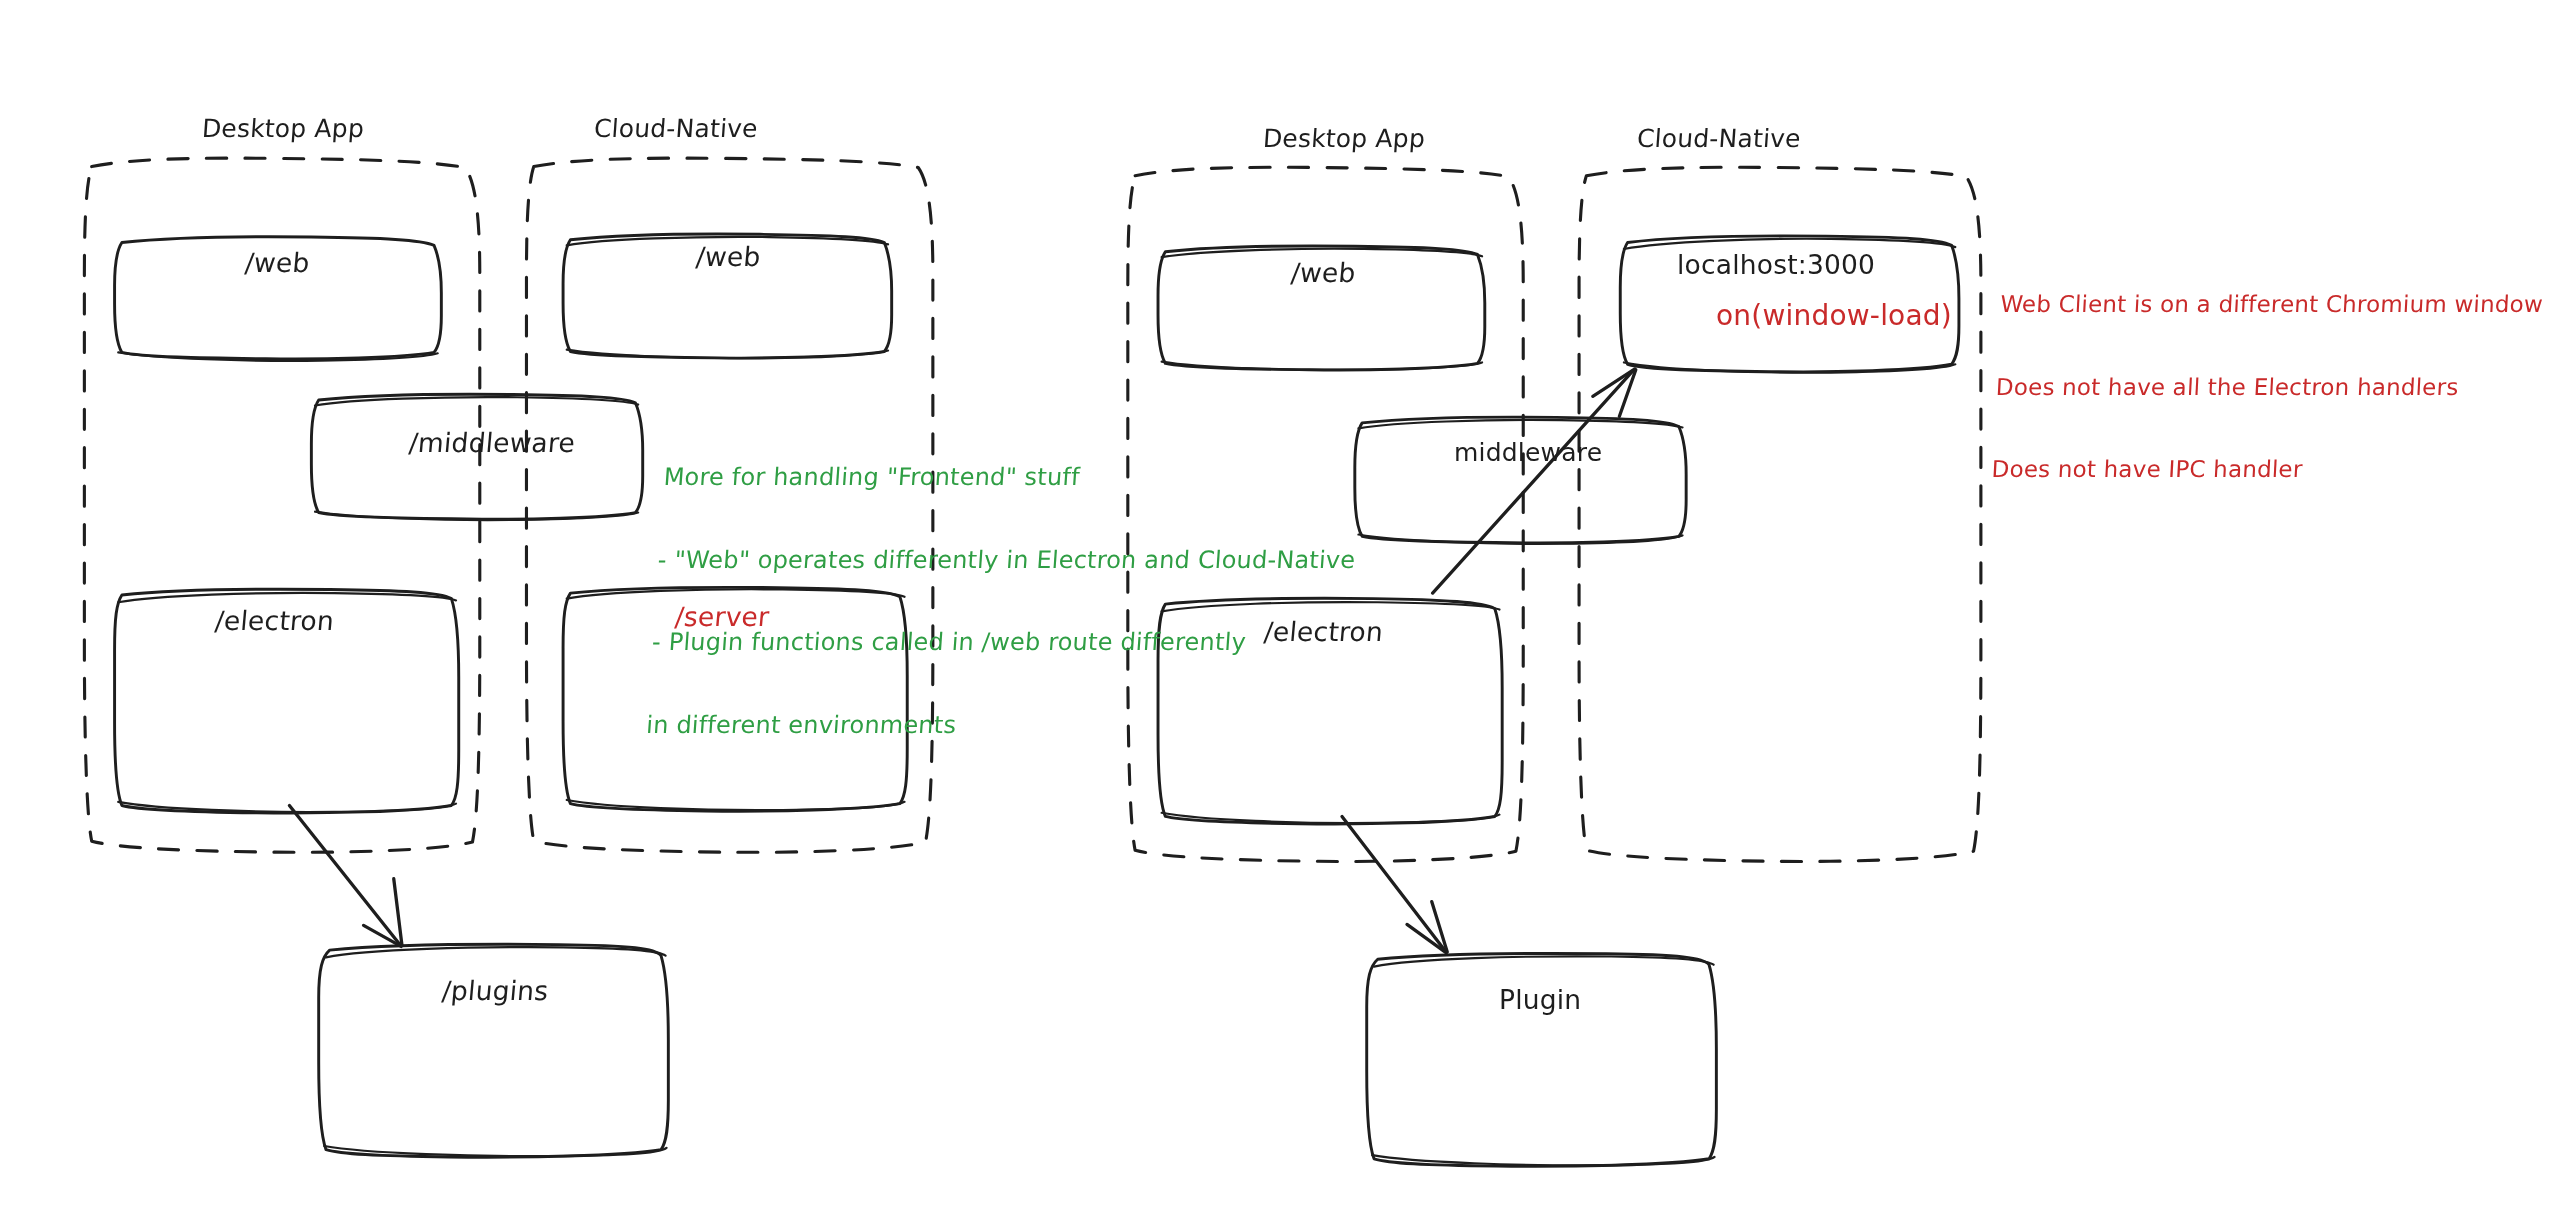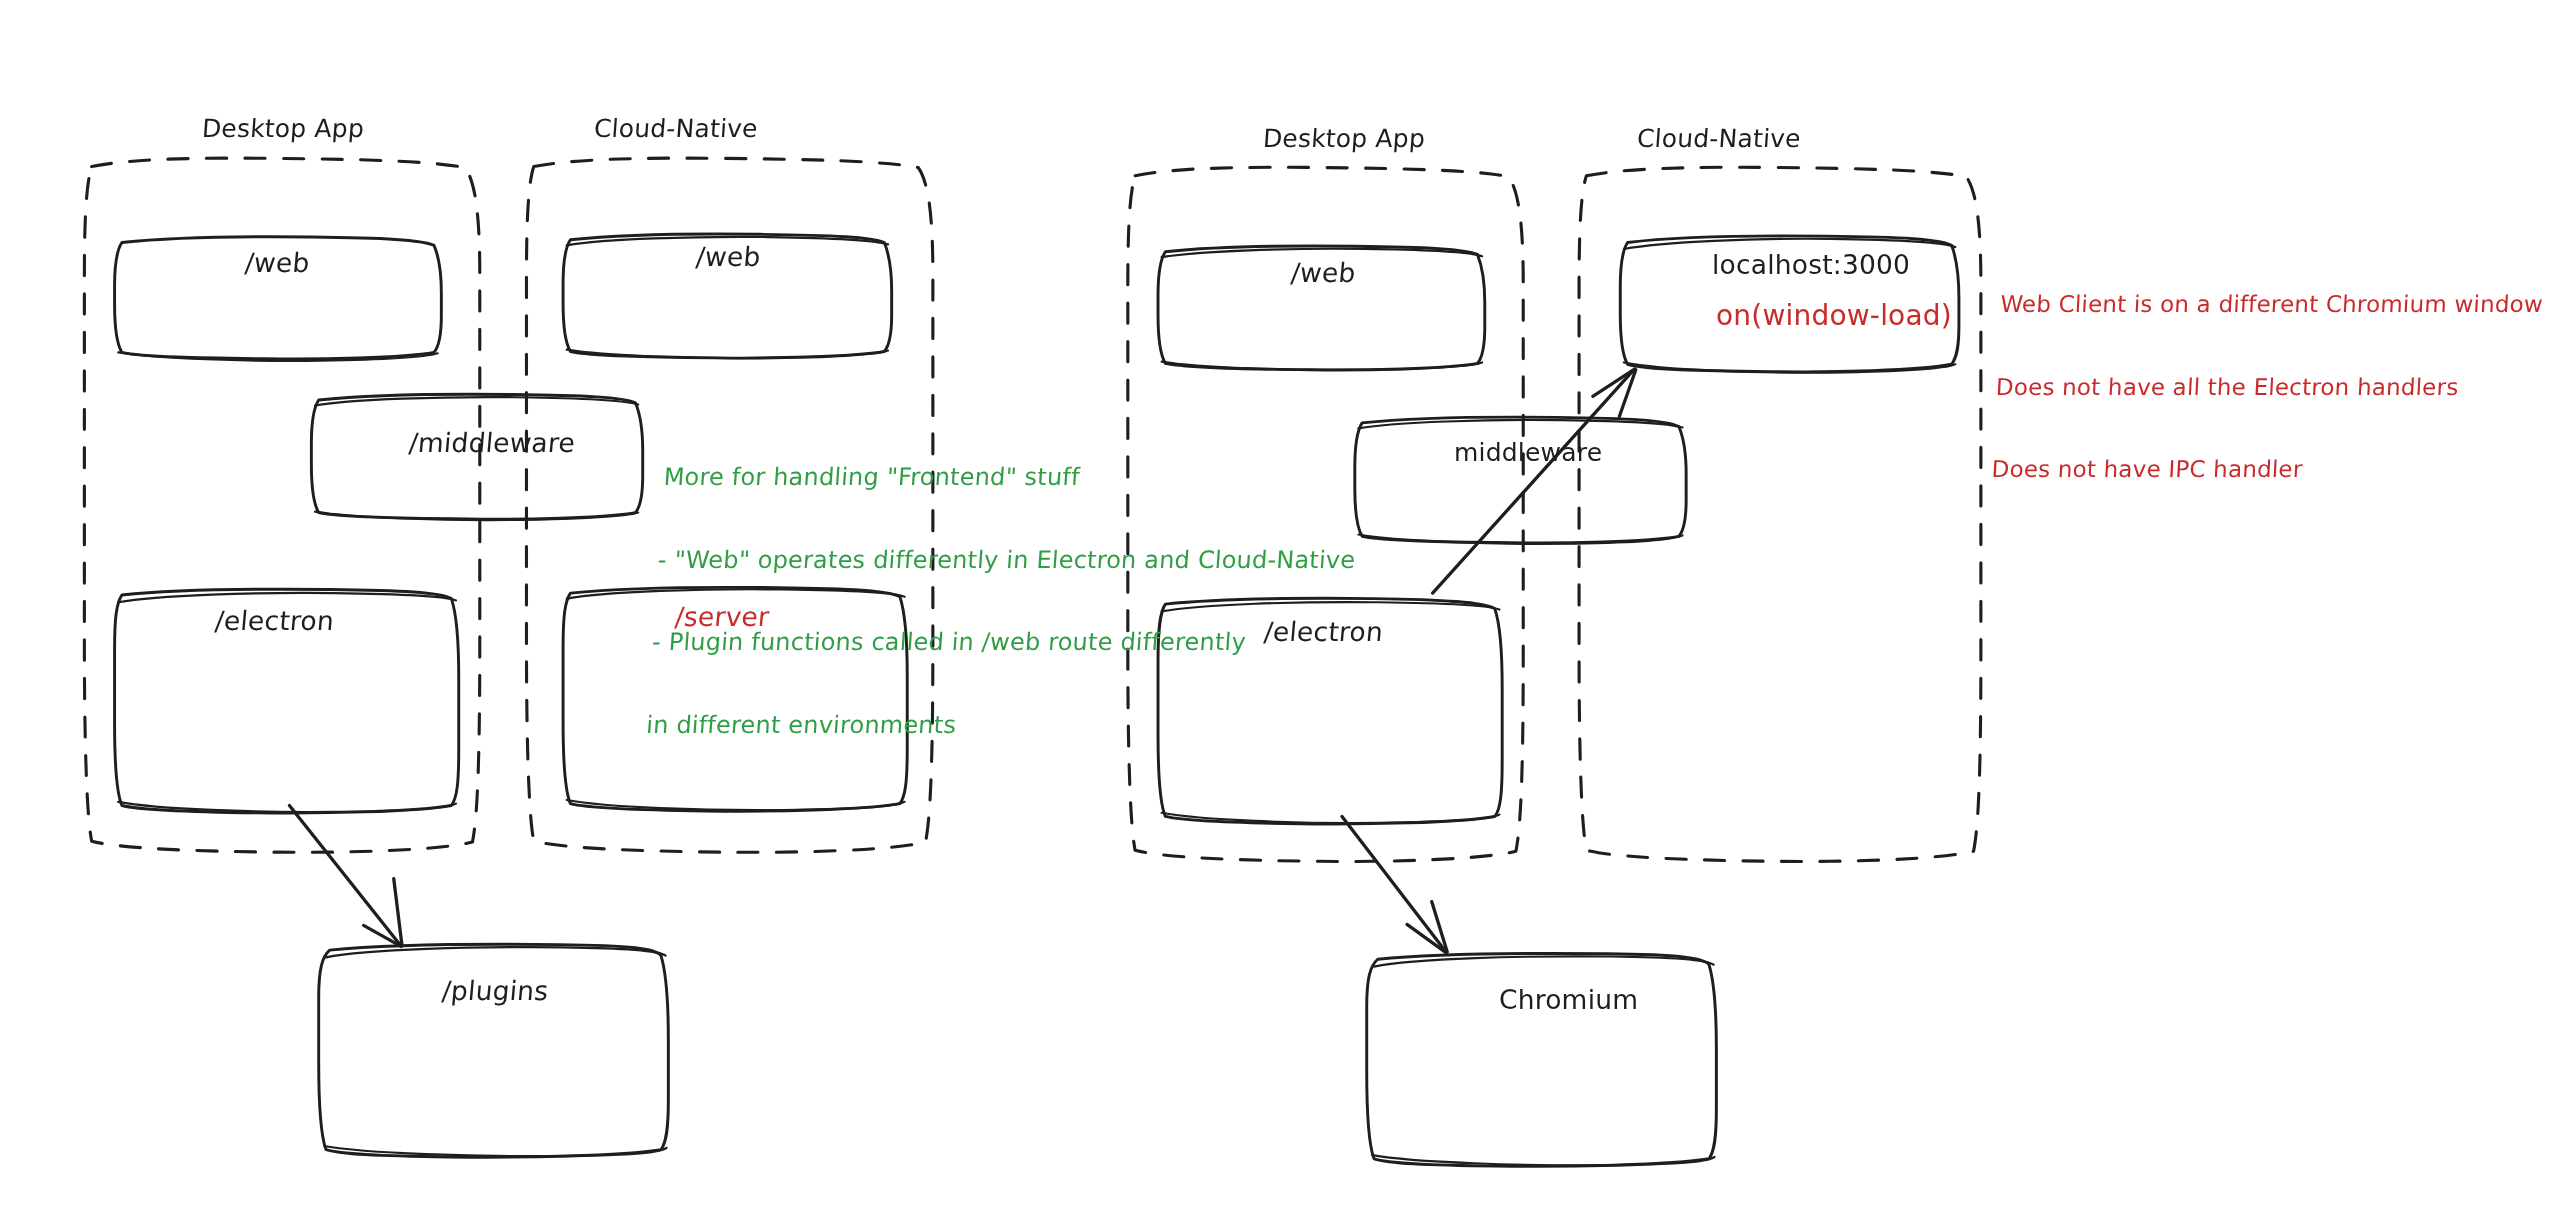--- a/index.html
+++ b/index.html
@@ -230,25 +230,25 @@
   <div class="lbl box-title" style="left:696px; top:241px;">/web</div>
   <div class="lbl box-title" style="left:409px; top:427px;">/middleware</div>
   <div class="lbl box-title" style="left:215px; top:605px;">/electron</div>
   <div class="lbl box-title red" style="left:675px; top:601px;">/server</div>
   <div class="lbl box-title" style="left:442px; top:975px;">/plugins</div>
 
   <div class="lbl grp-title" style="left:1263px; top:124px;">Desktop App</div>
   <div class="lbl grp-title" style="left:1637px; top:124px;">Cloud-Native</div>
 
   <div class="lbl box-title" style="left:1291px; top:257px;">/web</div>
-  <div class="lbl box-title-plain" style="left:1677px; top:249px;margin-left:35px;">localhost:3000</div>
+  <div class="lbl box-title-plain" style="left:1677px; top:249px;">localhost:3000</div>
   <div class="lbl box-title-plain red" style="left:1716px; top:299px; font-size:28px;">on(window-load)</div>
   <div class="lbl box-title-plain" style="left:1454px; top:438px; font-size:25px;text-align:center;">middleware</div>
   <div class="lbl box-title" style="left:1264px; top:616px;">/electron</div>
-  <div class="lbl box-title-plain" style="left:1499px; top:984px;">Chromium</div>
+  <div class="lbl box-title-plain" style="left:1499px; top:984px;">Plugin</div>
 
   <div class="lbl note green" style="left:655px; top:409px;">
     <span class="note-line">More for handling "Frontend" stuff</span>
     <span class="note-line">- "Web" operates differently in Electron and Cloud-Native</span>
     <span class="note-line">- Plugin functions called in /web route differently</span>
     <span class="note-line">in different environments</span>
   </div>
 
   <div class="lbl note-red red" style="left:1996px; top:236px;">
     <span class="note-line">Web Client is on a different Chromium window</span>

